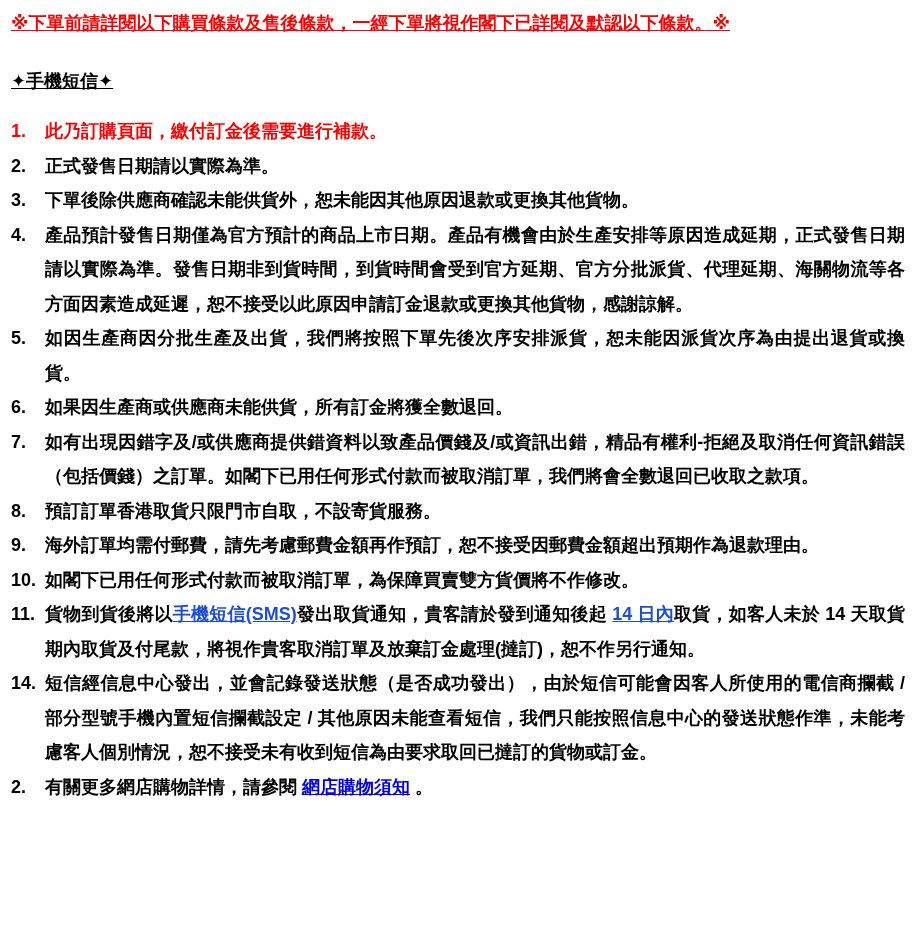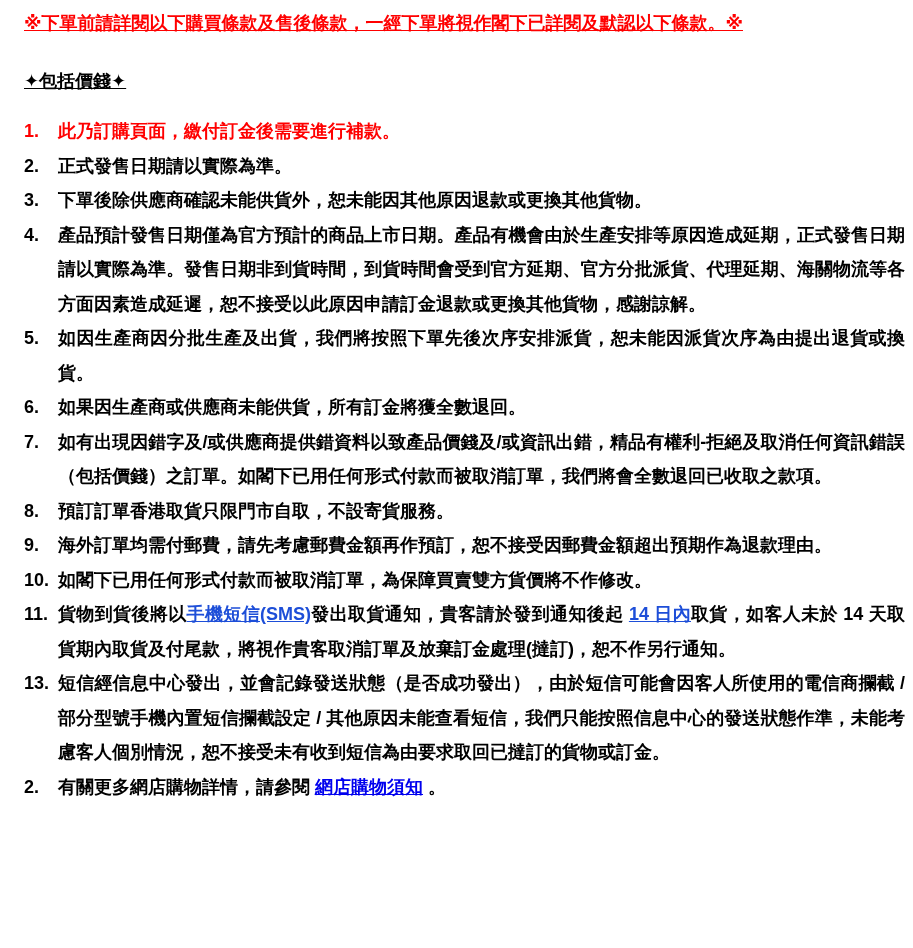--- a/index.html
+++ b/index.html
@@ -9,21 +9,21 @@
   }
   body {
     font-family: "Liberation Sans", "DejaVu Sans", sans-serif;
     font-weight: 700;
     color: #000000;
   }
   .page {
     width: 913px;
     min-height: 948px;
     box-sizing: border-box;
-    padding: 6px 8px 16px 24px;
+    padding: 6px 8px 16px 11px;
     background: #ffffff;
   }
   .doc-title {
     font-size: 18px;
     line-height: 34px;
     font-weight: 700;
     color: #ff0000;
     text-decoration: underline;
     margin: 0 0 24px 0;
   }
@@ -69,21 +69,21 @@
     cursor: pointer;
     margin-top: 16px;
   }
 </style>
 </head>
 <body>
 
 <div class="page">
   <h1 class="doc-title">※下單前請詳閱以下購買條款及售後條款，一經下單將視作閣下已詳閱及默認以下條款。※</h1>
 
-  <h2 class="section-heading">✦包括價錢✦</h2>
+  <h2 class="section-heading">✦手機短信✦</h2>
 
   <ol class="terms-list">
       <li class="term-item red">
         <span class="term-num">1.</span>
         <div class="term-text"><span class="seg-normal">此乃訂購頁面，繳付訂金後需要進行補款。</span></div>
       </li>
       <li class="term-item">
         <span class="term-num">2.</span>
         <div class="term-text"><span class="seg-normal">正式發售日期請以實際為準。</span></div>
       </li>
@@ -117,21 +117,21 @@
       </li>
       <li class="term-item">
         <span class="term-num">10.</span>
         <div class="term-text"><span class="seg-normal">如閣下已用任何形式付款而被取消訂單，為保障買賣雙方貨價將不作修改。</span></div>
       </li>
       <li class="term-item">
         <span class="term-num">11.</span>
         <div class="term-text"><span class="seg-normal">貨物到貨後將以</span><span class="seg-red-underline">手機短信(SMS)</span><span class="seg-normal">發出取貨通知，貴客請於發到通知後起 </span><span class="seg-red-underline">14 日內</span><span class="seg-normal">取貨，如客人未於 14 天取貨期內取貨及付尾款，將視作貴客取消訂單及放棄訂金處理(撻訂)，恕不作另行通知。</span></div>
       </li>
       <li class="term-item">
-        <span class="term-num">13.</span>
+        <span class="term-num">14.</span>
         <div class="term-text"><span class="seg-normal">短信經信息中心發出，並會記錄發送狀態（是否成功發出），由於短信可能會因客人所使用的電信商攔截 / 部分型號手機內置短信攔截設定 / 其他原因未能查看短信，我們只能按照信息中心的發送狀態作準，未能考慮客人個別情況，恕不接受未有收到短信為由要求取回已撻訂的貨物或訂金。</span></div>
       </li>
       <li class="term-item">
         <span class="term-num">2.</span>
         <div class="term-text"><span class="seg-normal">有關更多網店購物詳情，請參閱 </span><span class="seg-link">網店購物須知</span><span class="seg-normal"> 。</span></div>
       </li>
     </ol>
 </div>
 
 </body></html>

